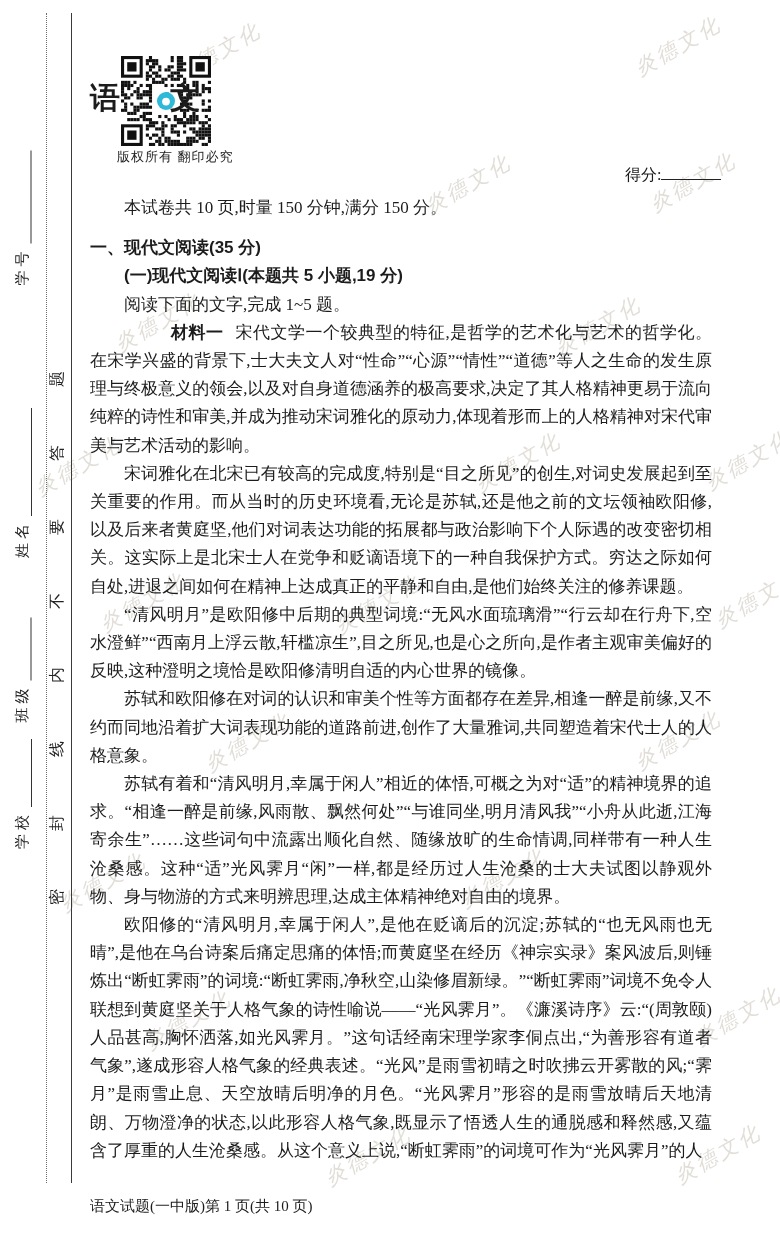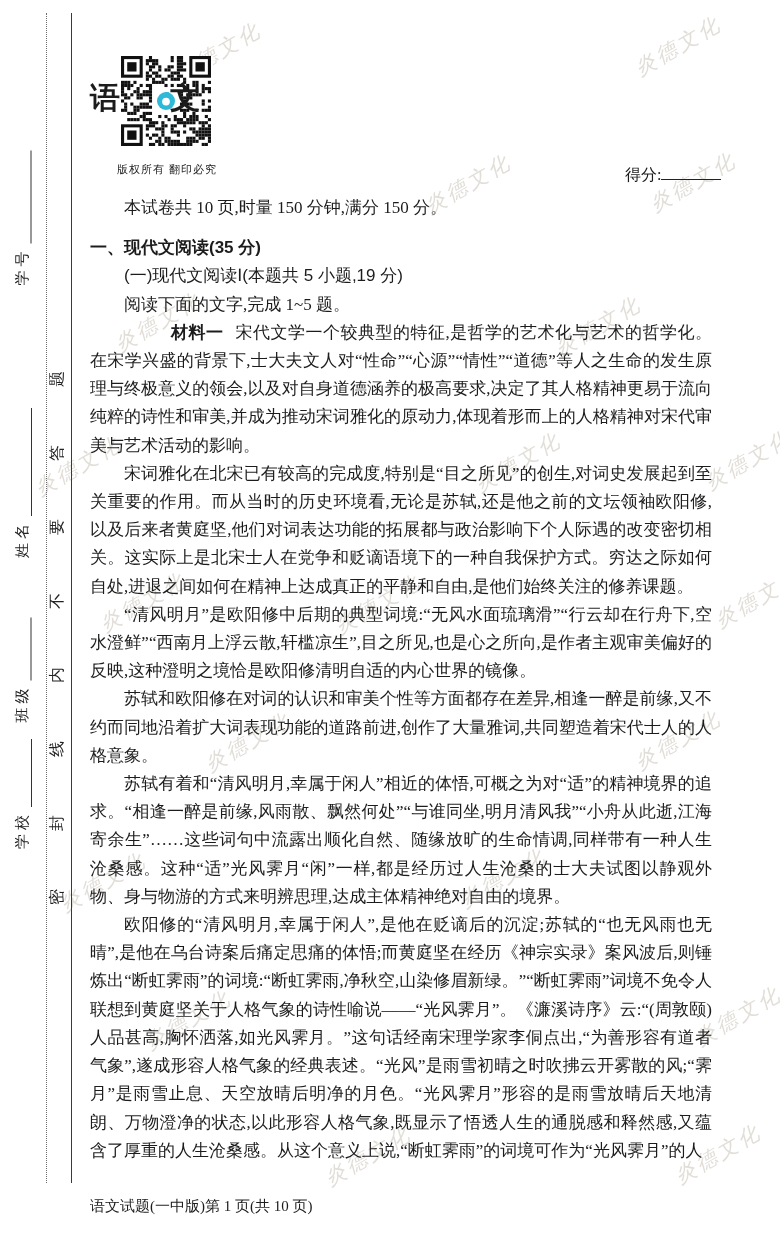--- a/index.html
+++ b/index.html
@@ -19,34 +19,34 @@
   .side-field .uline{flex:1;border-bottom:1.3px solid #333;margin-left:4px;height:16px;}
   .seal-text{position:absolute;left:-253px;top:585px;width:620px;height:20px;
       transform:rotate(-90deg);font-size:16px;letter-spacing:58px;color:#222;
       font-family:"Liberation Sans",sans-serif;white-space:nowrap;z-index:2;}
 
   
   .exam-title{position:absolute;left:90px;top:20px;width:622px;text-align:center;
       font-size:22px;font-weight:900;letter-spacing:1px;z-index:3;}
   .qr-block{position:absolute;left:117px;top:56px;width:98px;text-align:center;z-index:3;}
   .qr-block svg{display:block;width:94px;height:90px;margin:0 auto;background:#fff;}
-  .qr-caption{font-size:11px;letter-spacing:1px;color:#222;margin-top:16px;
+  .qr-caption{font-size:13px;letter-spacing:1px;color:#222;margin-top:2px;
       font-family:"Liberation Sans",sans-serif;white-space:nowrap;}
   .subject-title{position:absolute;left:90px;top:78px;width:622px;text-align:left;
       font-size:30px;font-weight:bold;letter-spacing:10px;z-index:3;}
   .score{position:absolute;left:625px;top:165px;font-size:16px;font-weight:normal;z-index:3;}
   .score .uline{display:inline-block;width:60px;border-bottom:1.5px solid #222;height:14px;}
 
   
   .body-area{position:absolute;left:90px;top:194px;width:622px;font-size:17px;
       line-height:28.2px;text-align:justify;z-index:3;}
   .body-area p{margin:0;text-indent:2em;}
   .intro{margin-bottom:12px !important;}
   .sec-title{font-weight:bold;font-family:"Liberation Sans",sans-serif;text-indent:0 !important;}
-  .subsec-title{font-weight:normal;font-family:"Liberation Sans",sans-serif;}
+  .subsec-title{font-weight:bold;font-family:"Liberation Sans",sans-serif;}
   .mat-label{font-weight:bold;font-family:"Liberation Sans",sans-serif;margin-right:12px;margin-left:47px;}
 
   .footer{position:absolute;left:90px;top:1197px;width:622px;
       font-size:15px;color:#1c1c1c;z-index:3;}
 </style>
 </head>
 <body>
 
 <div class="page">
 

